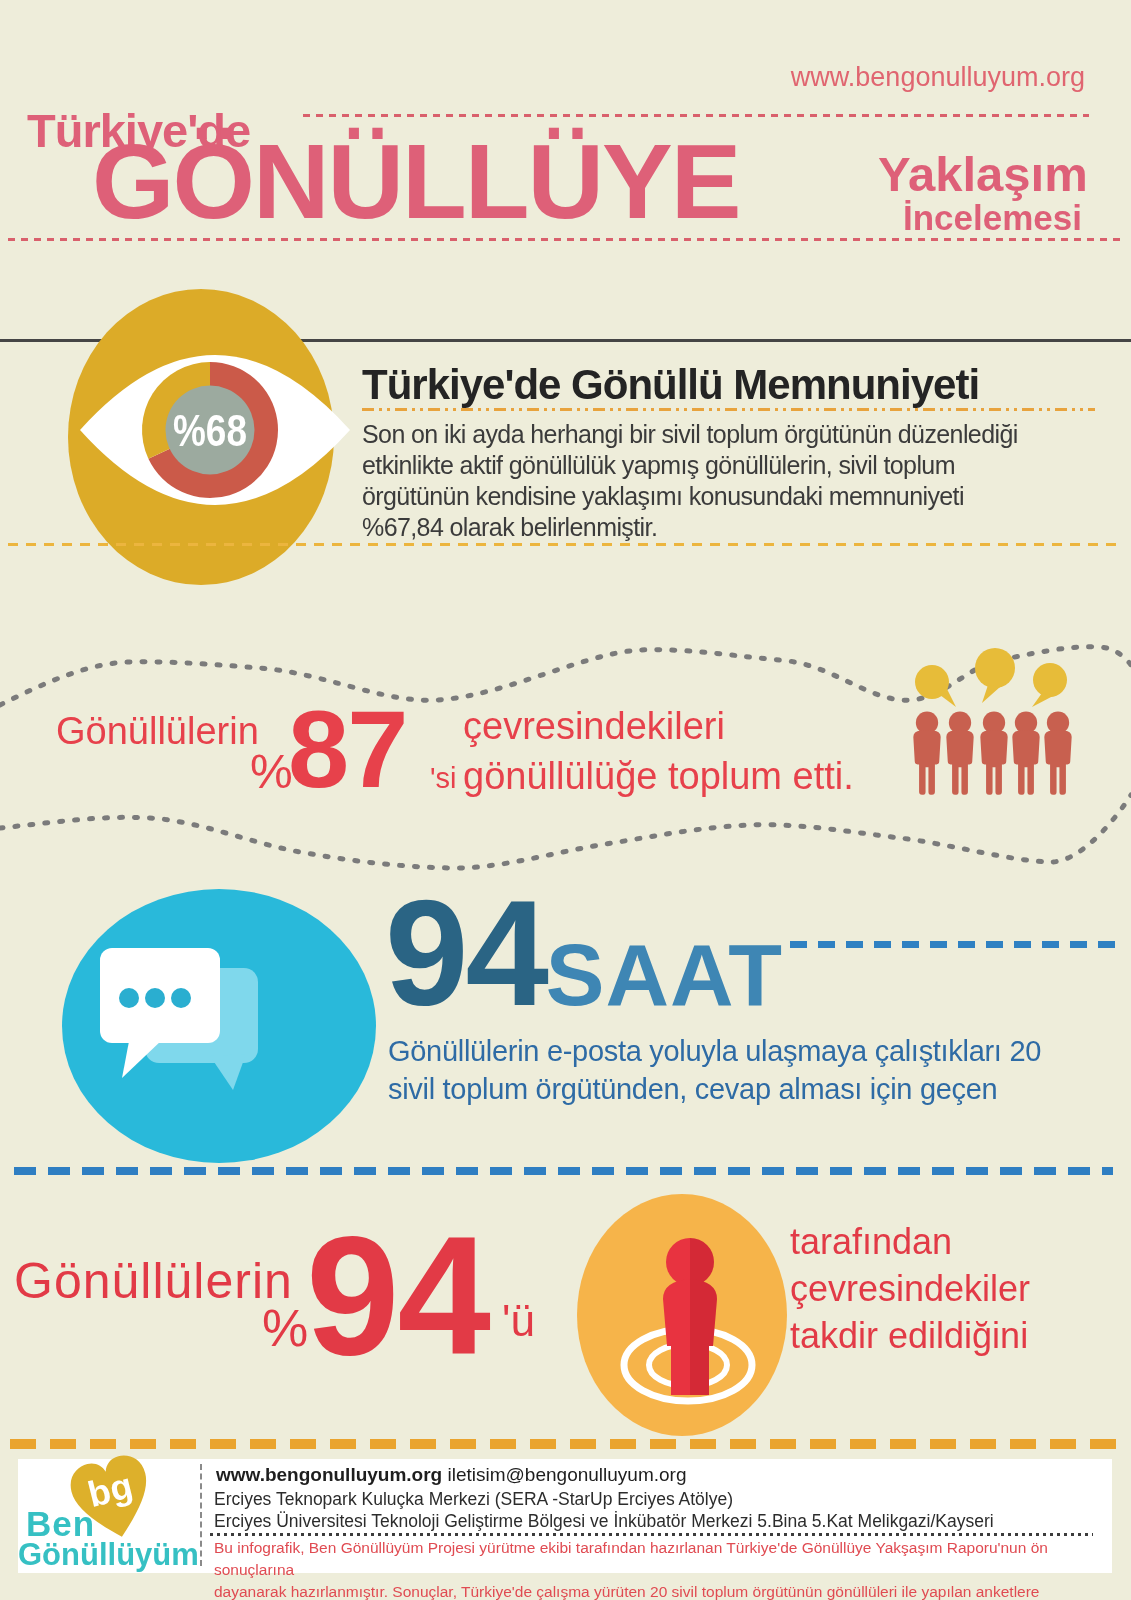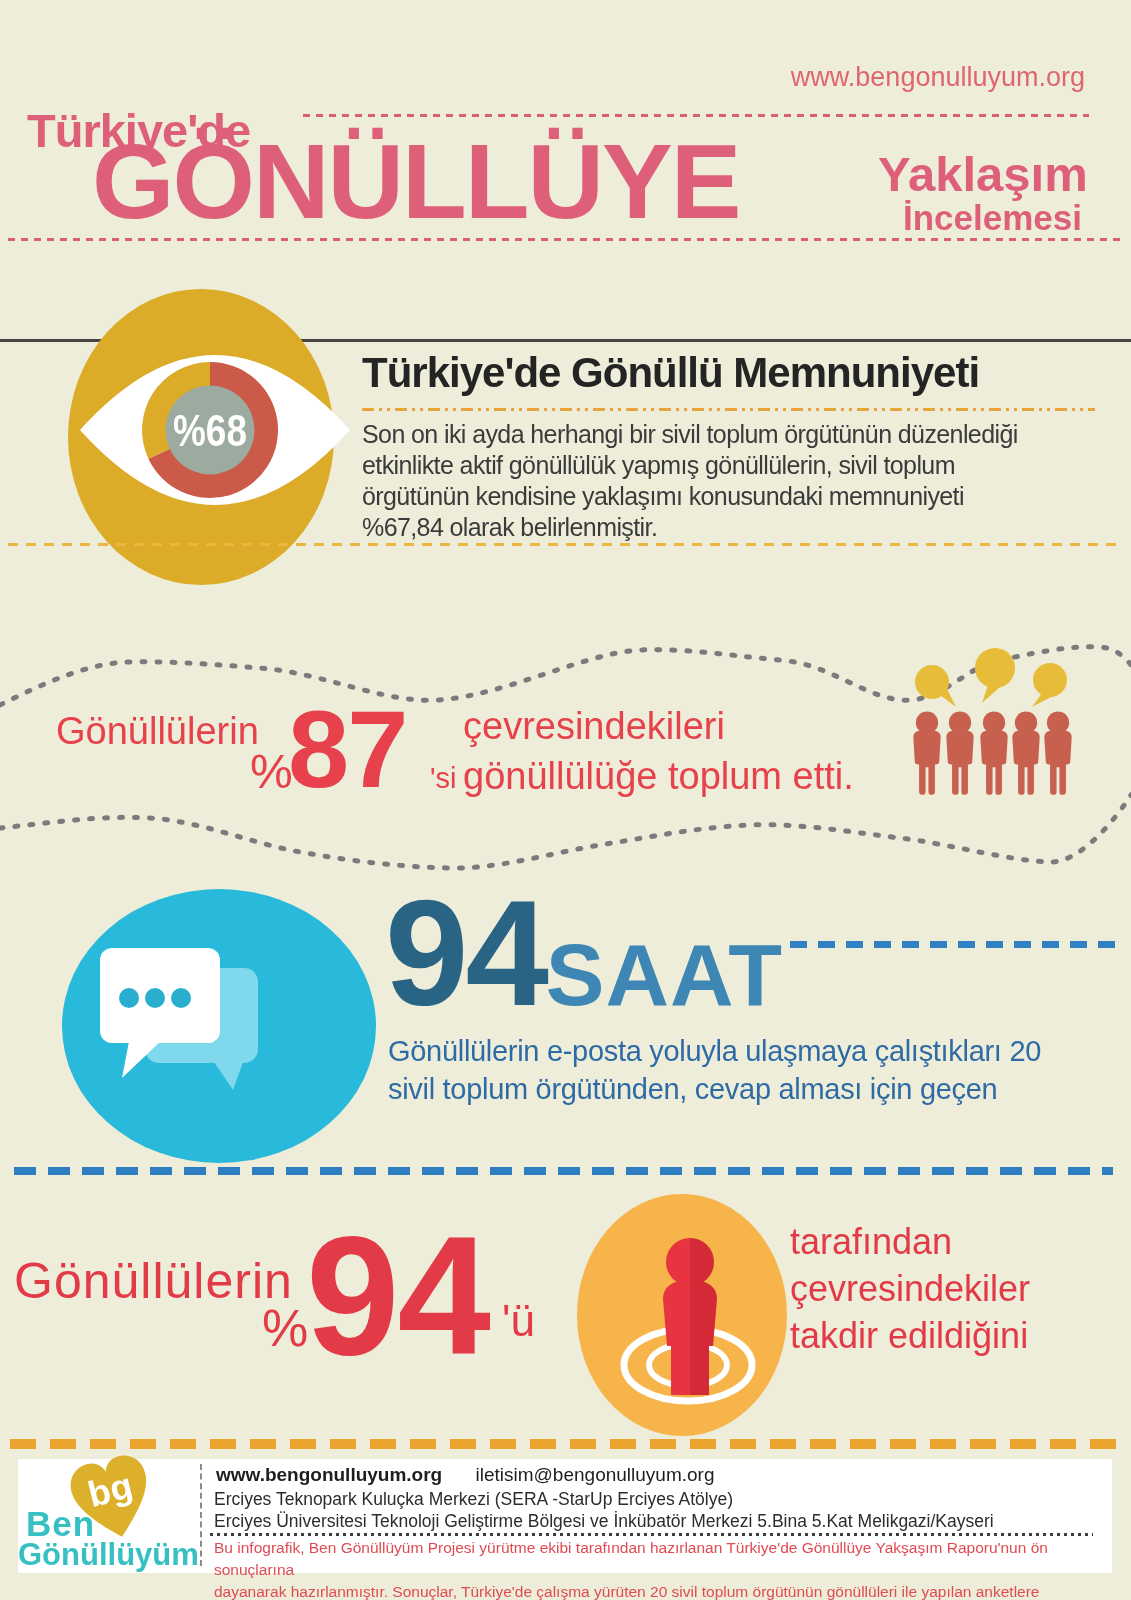--- a/index.html
+++ b/index.html
@@ -13,21 +13,21 @@
     background:repeating-linear-gradient(90deg,#d9606c 0 7px,transparent 7px 13px);}
   .title-prefix{top:103px;left:27px;font-size:47px;font-weight:bold;color:#de6078;letter-spacing:-1px;}
   .title-main{top:128px;left:92px;font-size:106px;font-weight:bold;color:#de6078;letter-spacing:-2px;line-height:1;}
   .title-sub1{top:146px;left:878px;font-size:49px;font-weight:bold;color:#de6078;}
   .title-sub2{top:198px;left:903px;font-size:35px;font-weight:bold;color:#de6078;}
   .hdr-dash2{top:238px;left:8px;right:8px;height:3px;
     background:repeating-linear-gradient(90deg,#d9606c 0 7px,transparent 7px 13px);}
   
   .s1-line{top:339px;left:0;right:0;height:3px;background:#454545;}
   .eye-svg{top:282px;left:58px;}
-  .s1-heading{top:349px;left:362px;font-size:42px;font-weight:bold;color:#242424;letter-spacing:-1px;}
+  .s1-heading{top:361px;left:362px;font-size:42px;font-weight:bold;color:#242424;letter-spacing:-1px;}
   .s1-dashdot{top:408px;left:362px;right:36px;height:3px;
     background:repeating-linear-gradient(90deg,#e8a33d 0 12px,transparent 12px 17px,#e8a33d 17px 20px,transparent 20px 25px,#e8a33d 25px 28px,transparent 28px 33px);}
   .s1-body{top:419px;left:362px;width:760px;font-size:25px;line-height:31px;color:#3b3b3b;letter-spacing:-0.6px;}
   .s1-dashy{top:543px;left:8px;right:8px;height:3px;
     background:repeating-linear-gradient(90deg,#ecb53e 0 10px,transparent 10px 18px);}
   
   .wave-top{top:615px;left:0;}
   .wave-bottom{top:785px;left:0;}
   .red{color:#e7414b;}
   .invite-prefix{top:710px;left:56px;font-size:38px;}
@@ -57,21 +57,21 @@
   
   .ftr-dash{top:1439px;left:10px;right:10px;height:10px;
     background:repeating-linear-gradient(90deg,#eaa42e 0 26px,transparent 26px 40px);}
   .ftr-box{top:1459px;left:18px;width:1094px;height:114px;background:#ffffff;}
   .logo-heart{top:1452px;left:62px;}
   .logo-ben{top:1504px;left:26px;font-size:35px;color:#36c0c3;font-weight:bold;letter-spacing:1px;}
   .logo-gon{top:1537px;left:18px;font-size:31px;color:#36c0c3;font-weight:bold;}
   .ftr-divider{top:1464px;left:200px;height:102px;border-left:2px dashed #8a8a8a;}
   .ftr-line1{top:1464px;left:216px;font-size:19px;color:#1e1e1e;}
   .ftr-line1 .b{font-weight:bold;}
-  .ftr-line1 .em{margin-left:28px;}
+  .ftr-line1 .em{}
   .ftr-line2{top:1489px;left:214px;font-size:17.5px;color:#2c2c2c;}
   .ftr-line3{top:1511px;left:214px;font-size:17.5px;color:#2c2c2c;}
   .ftr-dots{top:1533px;left:210px;right:38px;height:3px;
     background:repeating-linear-gradient(90deg,#3c3c3c 0 3px,transparent 3px 7px);}
   .ftr-red{top:1537px;left:214px;font-size:15.5px;line-height:22px;color:#e04b52;}
 </style>
 </head>
 <body>
 
 <div id="canvas">

